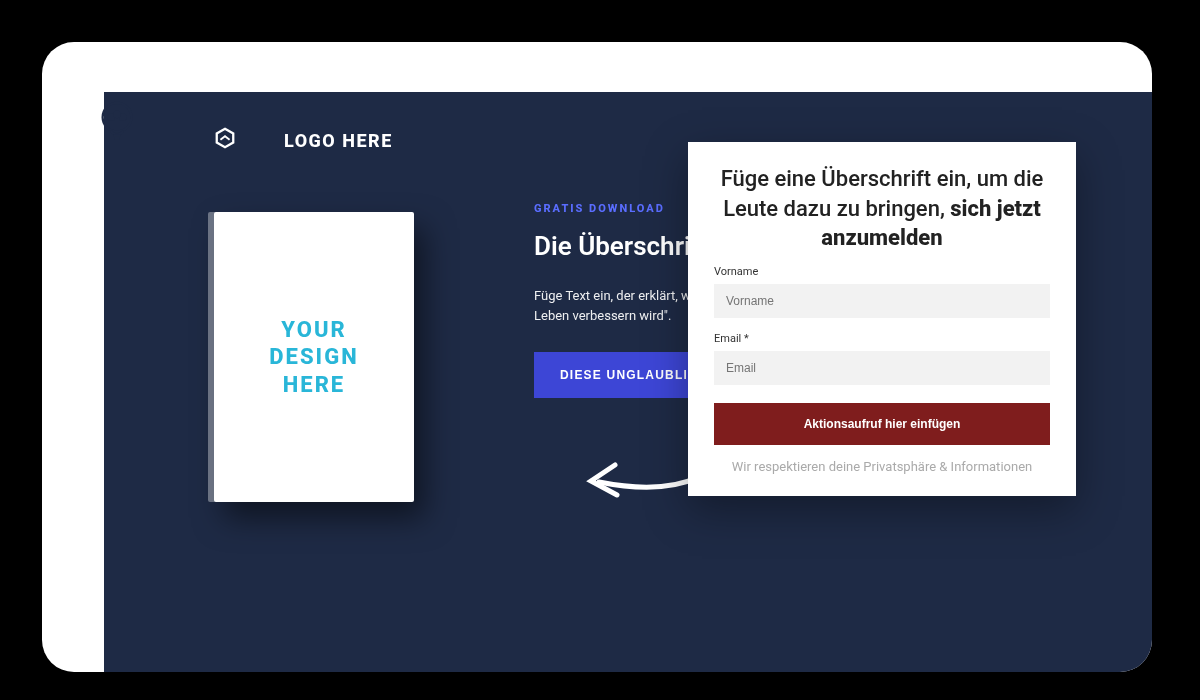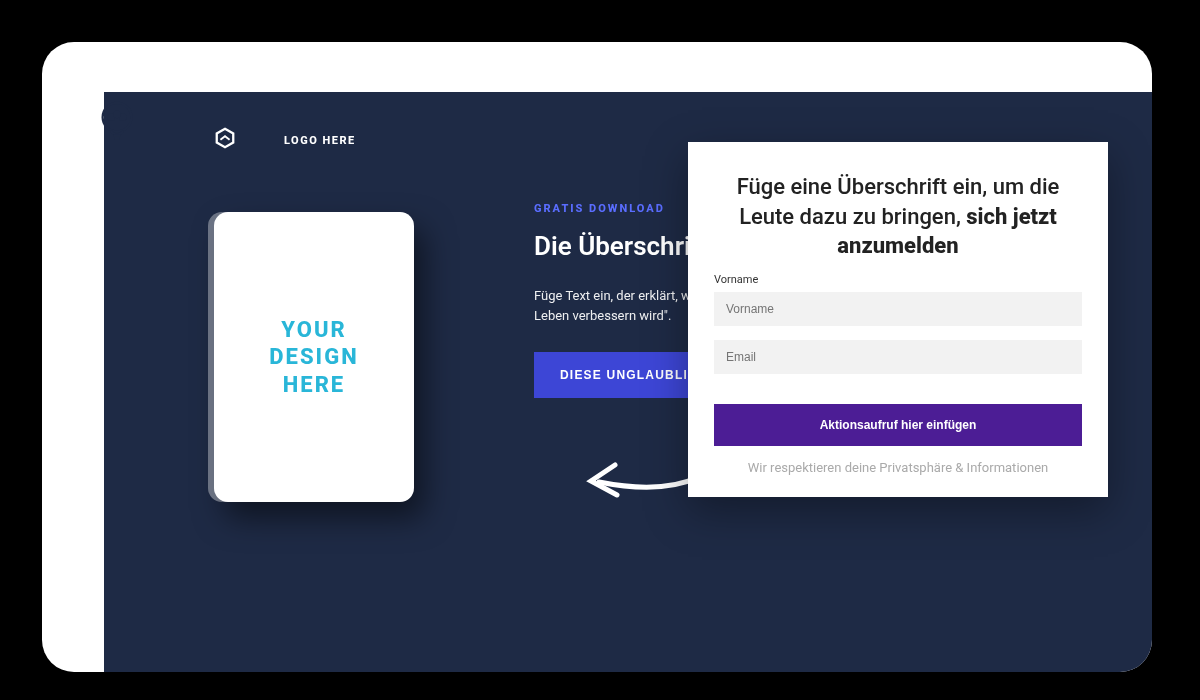--- a/index.html
+++ b/index.html
@@ -42,32 +42,32 @@
     left: 110px;
     top: 35px;
     display: flex;
     align-items: center;
     gap: 8px;
     color: #fff;
   }
   .logo-row svg { width: 22px; height: 22px; }
   .logo-text {
     font-weight: 800;
-    font-size: 11px;
+    font-size: 18px;
     letter-spacing: 1.5px;
     padding-left: 40px;
   }
   .book {
     position: absolute;
     left: 110px;
     top: 120px;
     width: 200px;
     height: 290px;
     background: #fff;
-    border-radius: 14px;
+    border-radius: 2px;
     box-shadow: -6px 0 0 rgba(255,255,255,0.35), 10px 16px 30px rgba(0,0,0,0.5);
     display: flex;
     align-items: center;
     justify-content: center;
     text-align: center;
   }
   .book-label {
     color: #29b6d8;
     font-weight: 800;
     font-size: 22px;
@@ -119,24 +119,24 @@
     width: 170px;
     height: 80px;
     z-index: 3;
   }
 
   
   .popup {
     position: absolute;
     left: 688px;
     top: 142px;
-    width: 420px;
+    width: 388px;
     background: #fff;
     box-shadow: 0 14px 40px rgba(0,0,0,0.35);
-    padding: 30px 26px 22px 26px;
+    padding: 22px 26px 22px 26px;
     z-index: 20;
   }
   .popup-title {
     font-size: 22px;
     font-weight: 500;
     text-align: center;
     color: #222;
     line-height: 1.35;
     margin-bottom: 12px;
   }
@@ -158,28 +158,28 @@
     background: #f2f2f2;
     border: none;
     padding: 10px 12px;
     font-size: 12px;
     color: #888;
     margin-bottom: 14px;
     outline: none;
   }
   .popup-cta {
     width: 100%;
-    background: #4c1d95;
+    background: #7f1d1d;
     color: #fff;
     border: none;
     padding: 14px;
     font-size: 12px;
     font-weight: 700;
     cursor: pointer;
-    margin-top: 16px;
+    margin-top: 4px;
     margin-bottom: 14px;
   }
   .popup-footer {
     text-align: center;
     font-size: 13px;
     color: #aaa;
   }
 </style>
 </head>
 <body>
@@ -233,18 +233,19 @@
 </div>
 
 <div class="popup">
   <div class="popup-title">
     <span>Füge eine Überschrift ein, um die Leute dazu zu bringen, </span><b>sich jetzt anzumelden</b>
   </div>
 
   <div class="field-label">Vorname</div>
   <input class="field-input" placeholder="Vorname" style="">
 
+  <div class="field-label">Email *</div>
   <input class="field-input" placeholder="Email" style="">
 
   <button class="popup-cta">Aktionsaufruf hier einfügen</button>
 
   <div class="popup-footer">Wir respektieren deine Privatsphäre &amp; Informationen</div>
 </div>
 
 </body></html>

